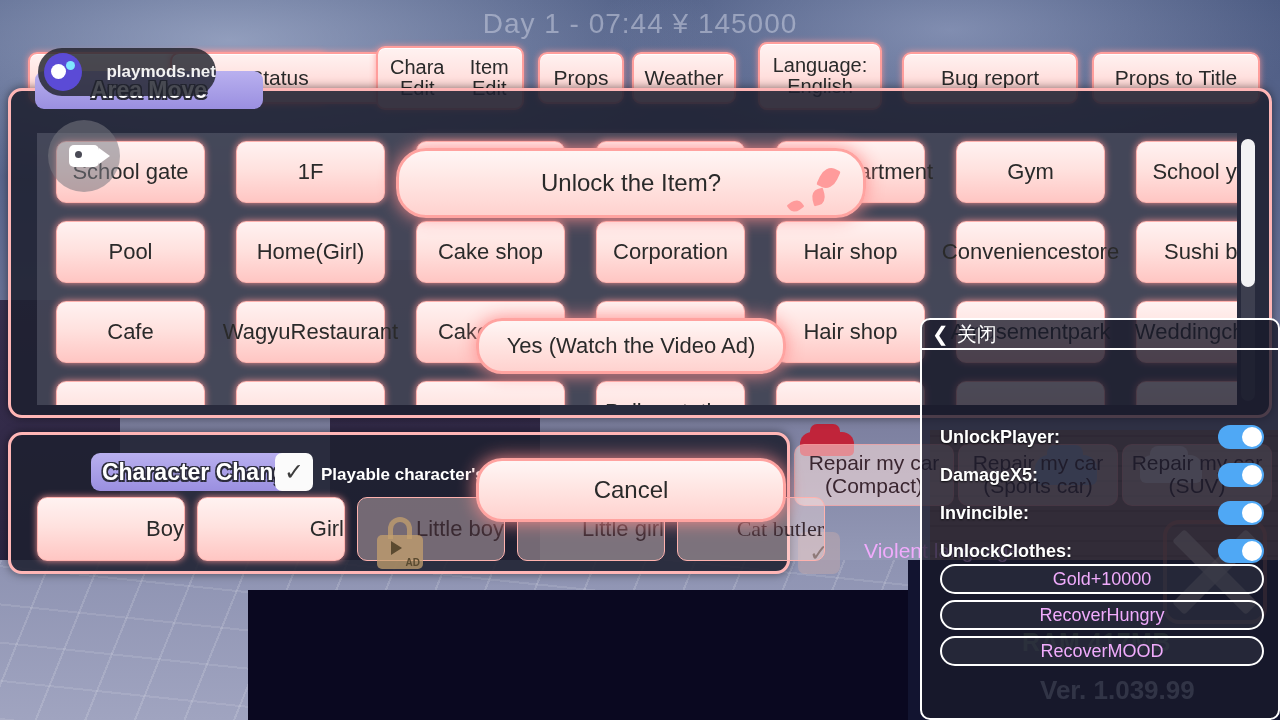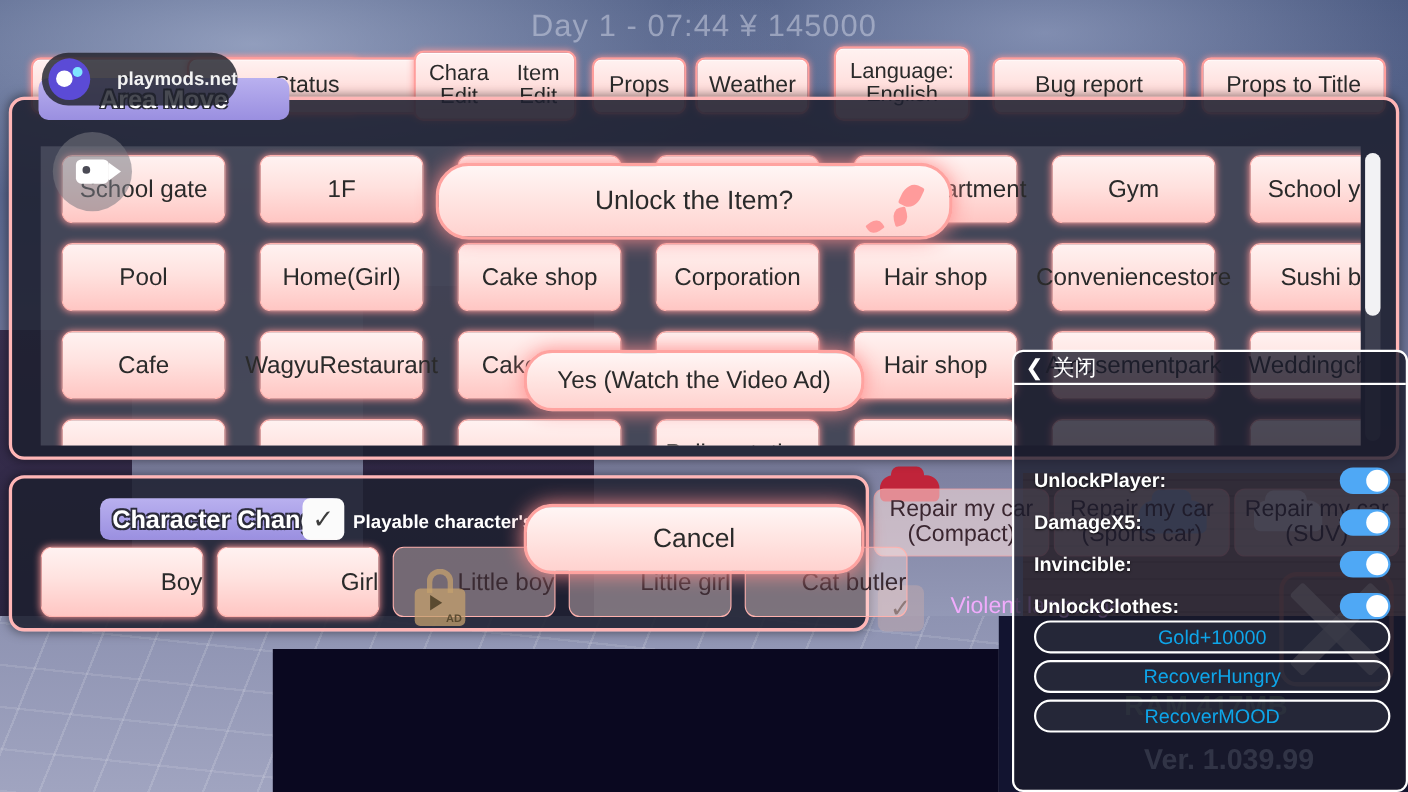--- a/index.html
+++ b/index.html
@@ -150,21 +150,21 @@
     position:absolute; left:18px; width:324px; height:30px;
     display:flex; align-items:center; justify-content:space-between;gap:44px;
   }
   .modrow span{ color:#fff; font-size:18px; font-weight:bold; text-shadow:0 1px 2px rgba(0,0,0,.8); }
   .toggle{ width:46px; height:24px; border-radius:12px; background:#4fa8f5; position:relative; flex:0 0 auto; }
   .toggle::after{ content:""; position:absolute; right:2px; top:2px; width:20px;height:20px;border-radius:50%;background:#fff; }
   .modbtn{
     position:absolute; left:18px; width:324px; height:30px;
     border:2px solid #fff; border-radius:15px; background:rgba(50,52,68,.55);
     display:flex; align-items:center; justify-content:center;
-    color:#0ea5e9; font-size:18px;
+    color:#f0abfc; font-size:18px;
   }
 
   
   .dlg{
     position:absolute; display:flex; align-items:center; justify-content:center;
     background:linear-gradient(#fff6f5 0%, #ffe6e3 45%, #ffd2cf 100%);
     border:3px solid #ffa3a0; border-radius:26px;
     box-shadow:0 0 18px rgba(255,140,140,.95);
     color:#2a2a2a;
   }
@@ -377,21 +377,21 @@
       </div>
       <div class="ccell">
         <span>Girl</span>
       </div>
       <div class="ccell" style="background: rgba(255, 226, 223, 0.38); box-shadow: none; color: rgb(58, 42, 50);">
         <span>Little boy</span>
       </div>
       <div class="ccell" style="background: rgba(255, 226, 223, 0.38); box-shadow: none; color: rgb(58, 42, 50);">
         <span>Little girl</span>
       </div>
-      <div class="ccell" style="background: rgba(255, 226, 223, 0.38); box-shadow: none; color: rgb(58, 42, 50);">
+      <div class="ccell" style="background: rgba(255, 226, 223, 0.38); box-shadow: none; color: rgb(58, 42, 50); font-family: Liberation Serif, serif;">
         <span>Cat butler</span>
       </div>
     </div>
   <div class="lockad" style="left:366px;top:82px;">
     <div class="shk"></div>
     <div class="body"></div>
     <div class="tri"></div>
     <div class="adt">AD</div>
   </div>
 </div>

